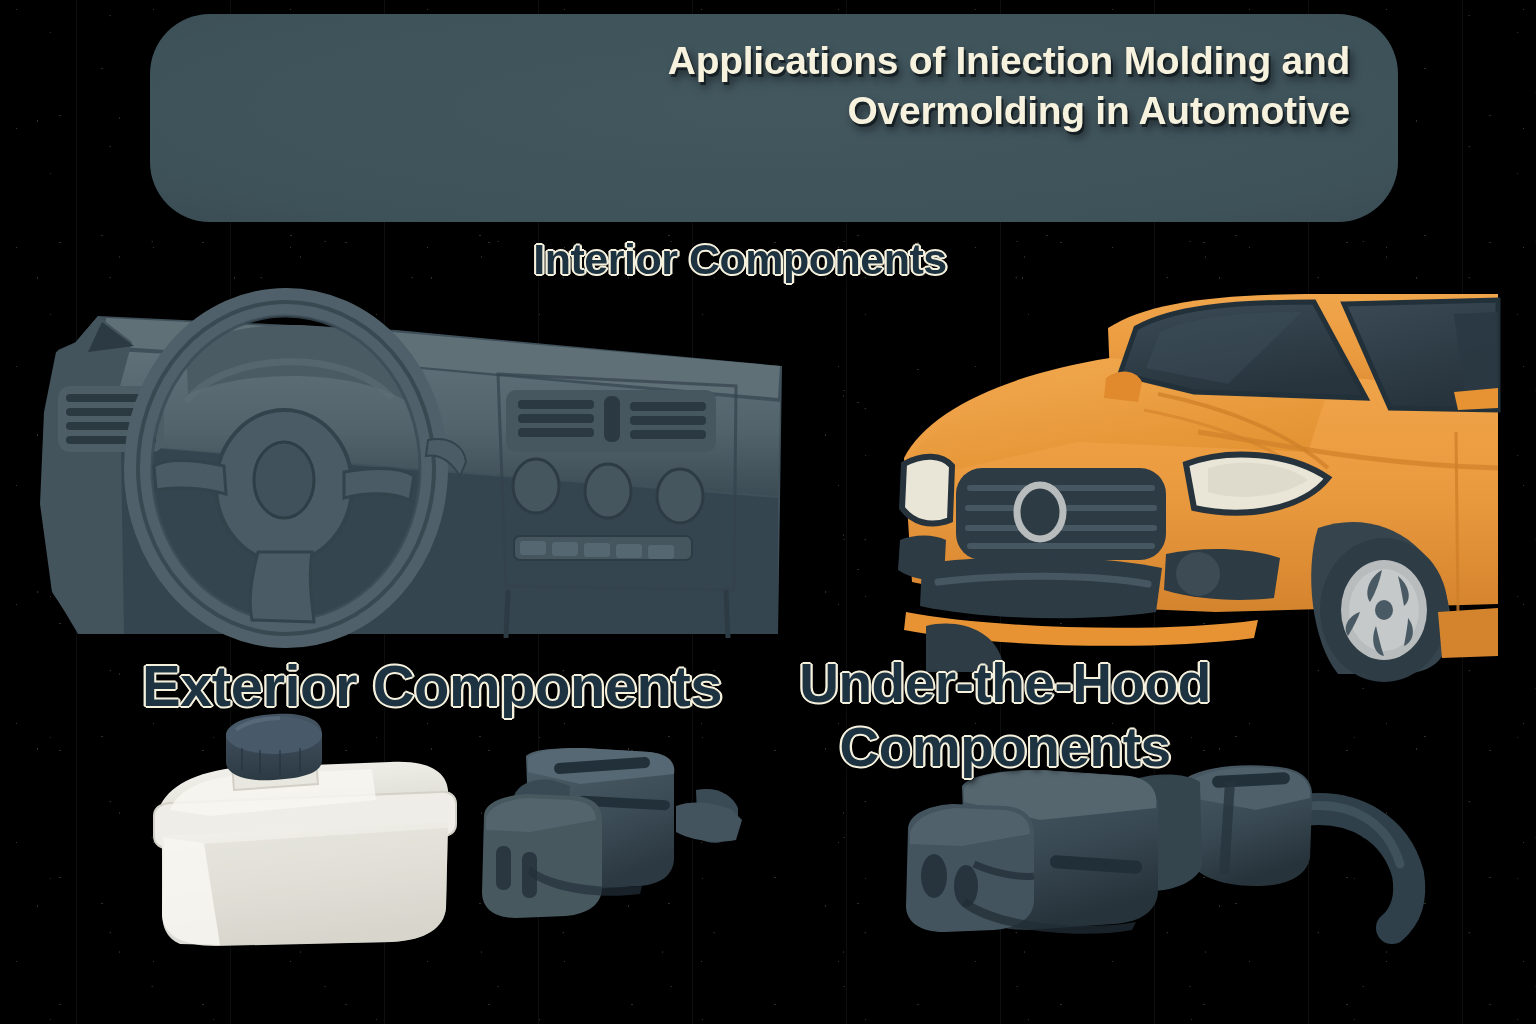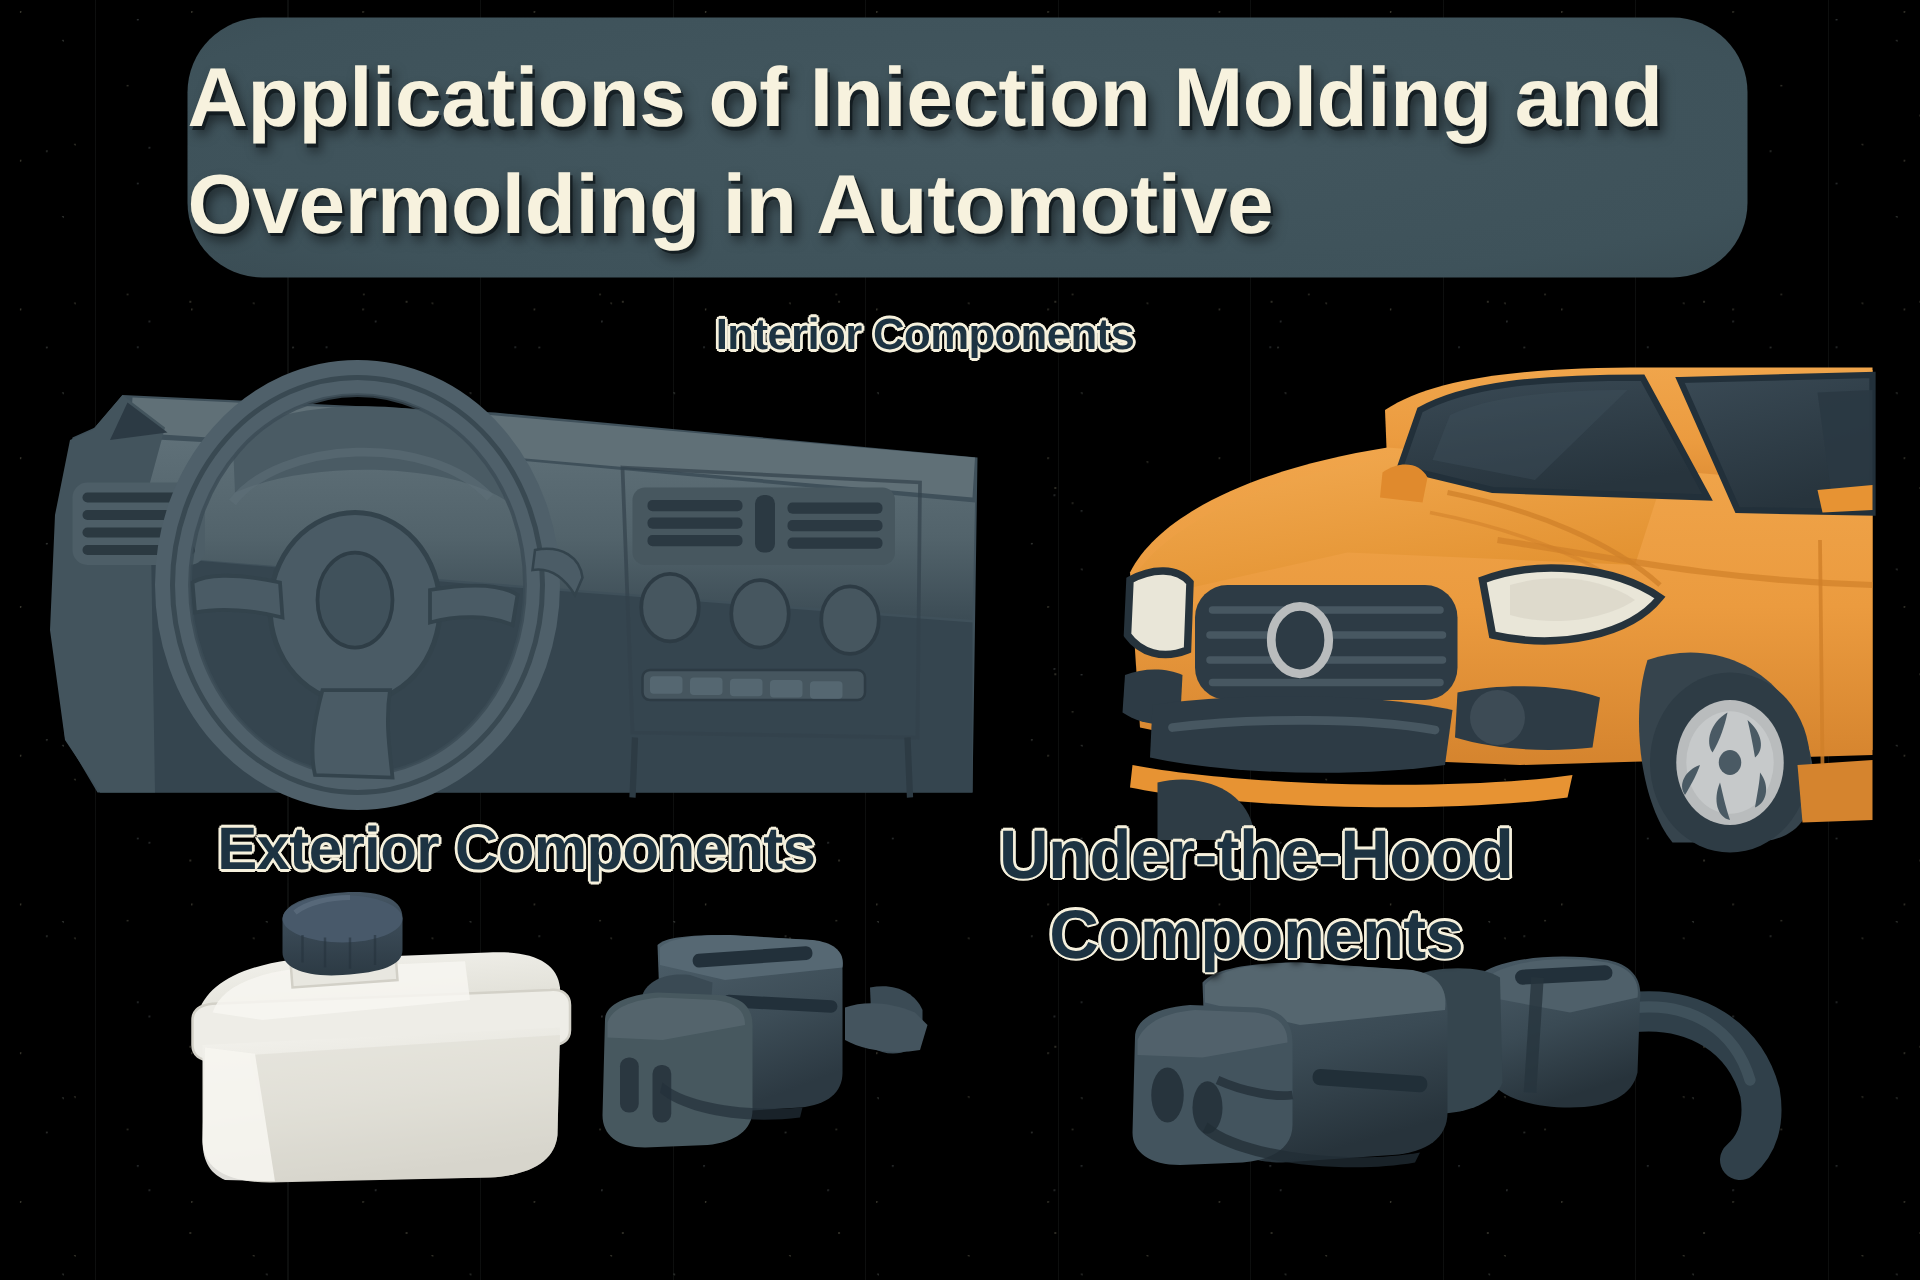--- a/index.html
+++ b/index.html
@@ -54,22 +54,22 @@
     background:
       radial-gradient(130% 150% at 50% 45%,
         #43575f 0%, #3e525a 42%, #37484f 62%,
         rgba(26,34,38,.72) 80%, rgba(0,0,0,0) 95%);
     filter:blur(0.4px);
   }
   .title-text {
     position:absolute;
     left:150px; top:36px;
     width:1200px;
-    text-align:left;
-    font-size:67px;
+    text-align:right;
+    font-size:39px;
     font-weight:bold;
     line-height:1.27;
     letter-spacing:-.3px;
     color:#f7f2de;
     text-shadow:
       2px 3px 0 rgba(14,22,26,.75),
       4px 6px 9px rgba(0,0,0,.55);
     white-space:pre-line;
   }
 
@@ -83,22 +83,22 @@
     text-align:center;
     white-space:pre-line;
     -webkit-text-stroke:0px;
     text-shadow:
       -1.4px -1.4px 0 #f6f1dd,  1.4px -1.4px 0 #f6f1dd,
       -1.4px  1.4px 0 #f6f1dd,  1.4px  1.4px 0 #f6f1dd,
       -2.2px 0 0 #f6f1dd,  2.2px 0 0 #f6f1dd,
        0 -2.2px 0 #f6f1dd,  0 2.2px 0 #f6f1dd,
        3px 4px 6px rgba(0,0,0,.85);
   }
-  .lbl-interior { left:380px;  top:248px; width:720px; font-size:35px; }
-  .lbl-exterior { left:88px;   top:652px; width:650px; font-size:48px; }
+  .lbl-interior { left:380px;  top:235px; width:720px; font-size:43px; }
+  .lbl-exterior { left:107px;   top:652px; width:650px; font-size:58px; }
   .lbl-hood     { left:760px;  top:652px; width:490px; font-size:55px; }
 
   
   .art { position:absolute; }
   .art svg { display:block; width:100%; height:100%; overflow:visible; }
 
   #dash-art      { left:36px;  top:290px;  width:756px;  height:352px; }
   #car-art       { left:898px; top:282px;  width:610px;  height:390px; }
   #tank-art      { left:140px; top:712px;  width:320px;  height:240px; }
   #conn-left-art { left:470px; top:748px;  width:300px;  height:196px; }

